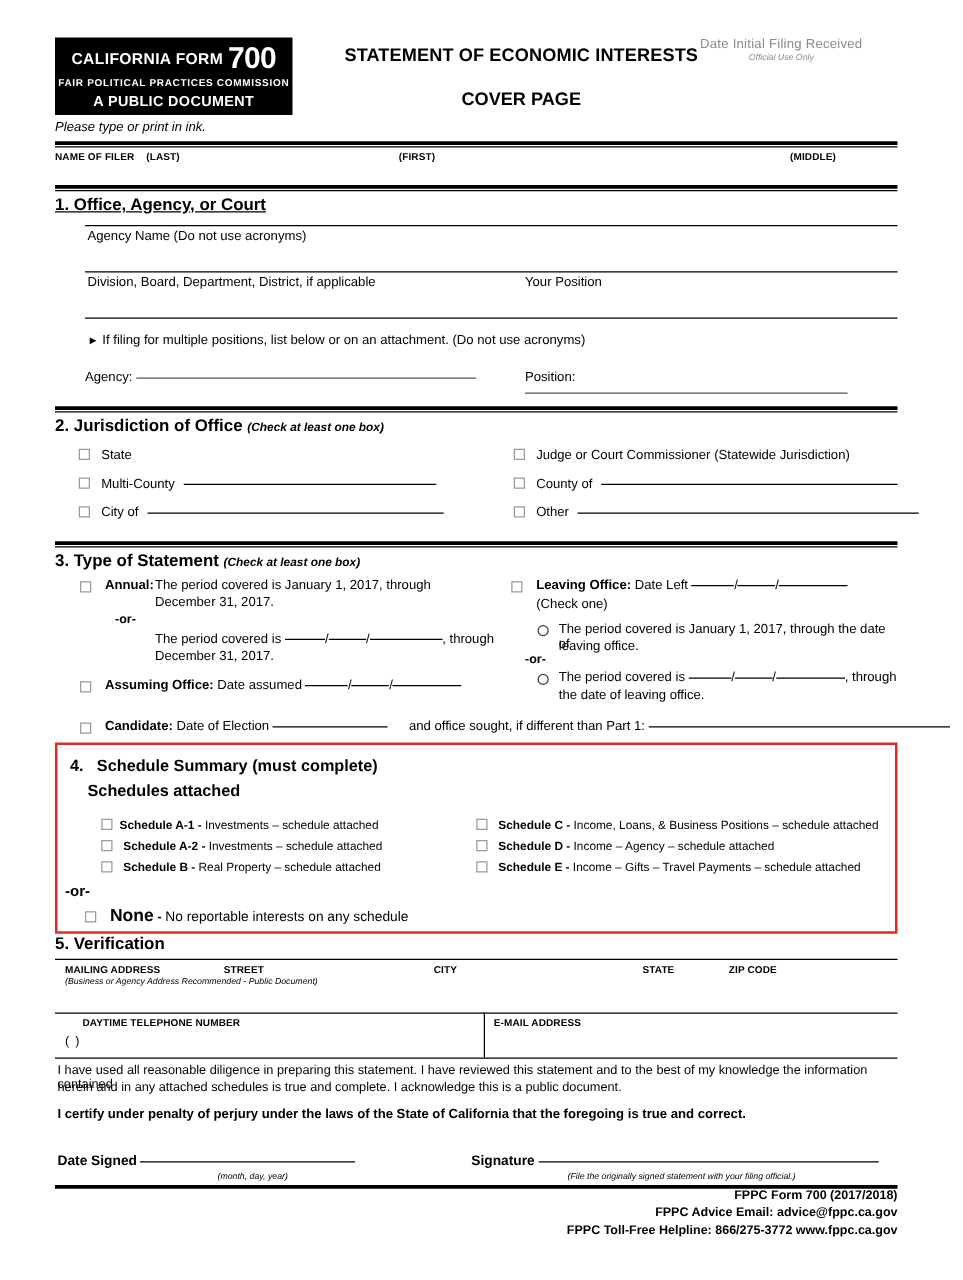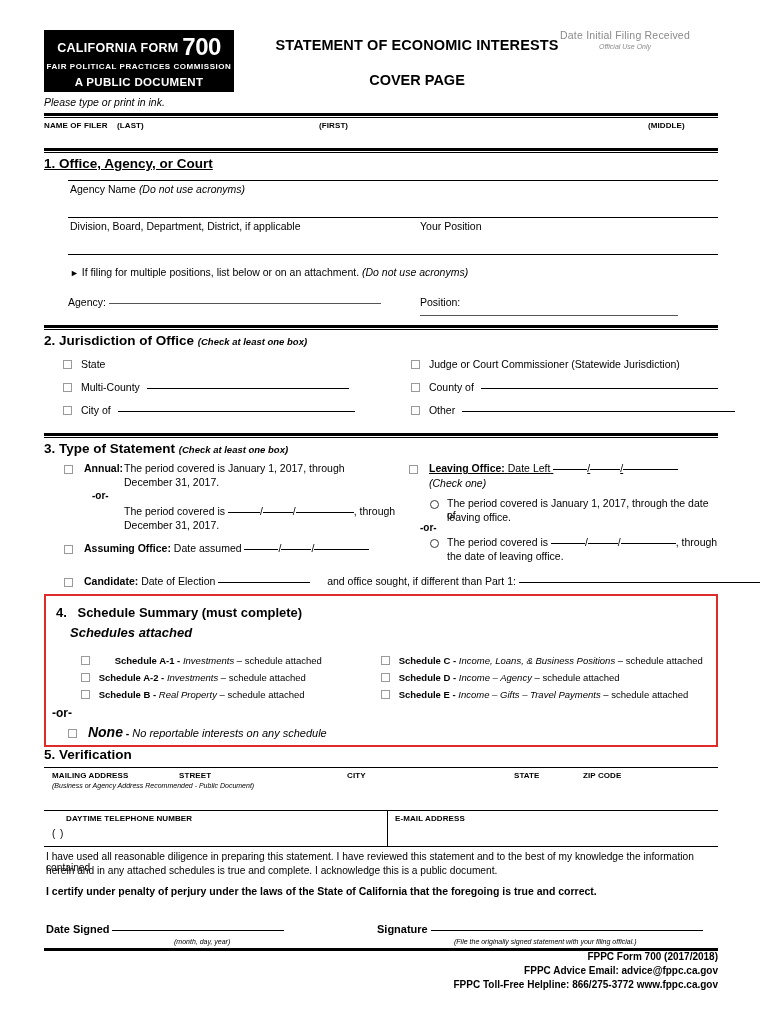--- a/index.html
+++ b/index.html
@@ -17,21 +17,21 @@
   }
   .page {
     position: absolute;
     left: 0; top: 0;
     width: 770px;
     height: 1024px;
     background: #fff;
   }
 
   
-  .i { font-style: italic; }
+  .i { }
   .b { font-weight: bold; }
   .abs { position: absolute; }
 
   
   #header { position: absolute; left: 0; top: 0; width: 770px; height: 108px; }
   .logo-box {
     position: absolute;
     left: 44px; top: 30px;
     width: 190px; height: 62px;
     background: #000;
@@ -218,21 +218,21 @@
     <div class="print-ink">Please type or print in ink.</div>
   </div>
 
   <div id="filer-band">
     <div class="bar"></div>
     <div class="bar2"></div>
     <div class="filer-row">
       <span class="filer-lbl" style="left:0;">NAME OF FILER</span>
       <span class="filer-lbl" style="left:73px;">(LAST)</span>
       <span class="filer-lbl" style="left:275px;">(FIRST)</span>
-      <span class="filer-lbl" style="left:604px;">(MIDDLE)</span>
+      <span class="filer-lbl" style="left:588px;">(MIDDLE)</span>
     </div>
   </div>
 
   <div id="sec1">
     <div style="border-top:3px solid #000;"></div>
     <div style="border-top:1px solid #000;margin-top:1px;"></div>
 
     <div class="sec-head" style="position:absolute;left:0;top:8px;text-decoration:underline;">1. Office, Agency, or Court</div>
 
     <div class="s1-line" style="top:32px;"></div>
@@ -340,21 +340,21 @@
     <span class="cb" style="position:absolute;left:20px;top:145px;"></span>
     <div class="s3-txt" style="left:40px;top:142px;white-space:nowrap;">
       <span class="b">Candidate:</span>
       <span>Date of Election</span>
       <span class="fill-line" style="width:92px;"></span>
       <span style="margin-left:14px;">and office sought, if different than Part 1:</span>
       <span class="fill-line" style="width:241px;"></span>
     </div>
 
     <span class="cb" style="position:absolute;left:365px;top:32px;"></span>
-    <div class="s3-txt" style="left:385px;top:29px;white-space:nowrap;text-decoration:underline;">
+    <div class="s3-txt" style="left:385px;top:29px;white-space:nowrap;">
       <span class="b">Leaving Office:</span>
       <span>Date Left</span>
       <span class="fill-line" style="width:34px;"></span><span>/</span><span class="fill-line" style="width:30px;"></span><span>/</span><span class="fill-line" style="width:55px;"></span>
     </div>
     <div class="s3-txt i" style="left:385px;top:44px;">(Check one)</div>
 
     <span class="rb" style="position:absolute;left:386px;top:67px;"></span>
     <div class="s3-txt" style="left:403px;top:64px;">The period covered is January 1, 2017, through the date of</div>
     <div class="s3-txt" style="left:403px;top:78px;text-align:center;">leaving office.</div>
 
@@ -371,21 +371,21 @@
   <div id="sec4">
     <div class="inner">
       <div class="s4-txt" style="left:10px;top:9px;font-size:13px;font-weight:bold;">
         <span>4.</span>
         <span style="margin-left:7px;">Schedule Summary (must complete)</span>
       </div>
       <div class="s4-txt i b" style="left:24px;top:29px;font-size:13px;">Schedules attached</div>
 
       <div class="sched-row" style="left:35px;top:59px;">
         <span class="cb"></span>
-        <span class="nm" style="margin-left:22px;">Schedule A-1 -</span>
+        <span class="nm" style="margin-left:3px;">Schedule A-1 -</span>
         <span class="i">Investments</span>
         <span>– schedule attached</span>
       </div>
       <div class="sched-row" style="left:35px;top:76px;">
         <span class="cb"></span>
         <span class="nm" style="margin-left:6px;">Schedule A-2 -</span>
         <span class="i">Investments</span>
         <span>– schedule attached</span>
       </div>
       <div class="sched-row" style="left:35px;top:93px;">

